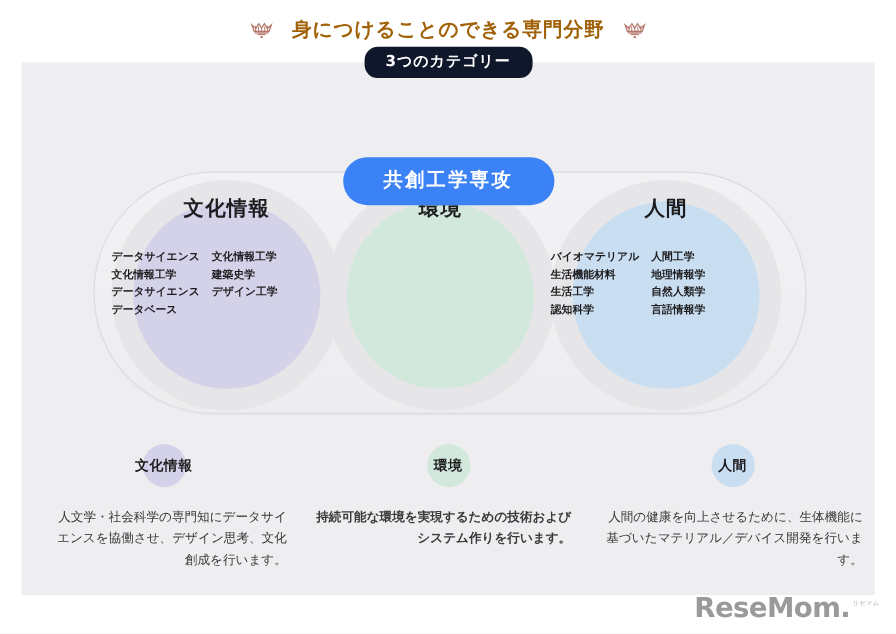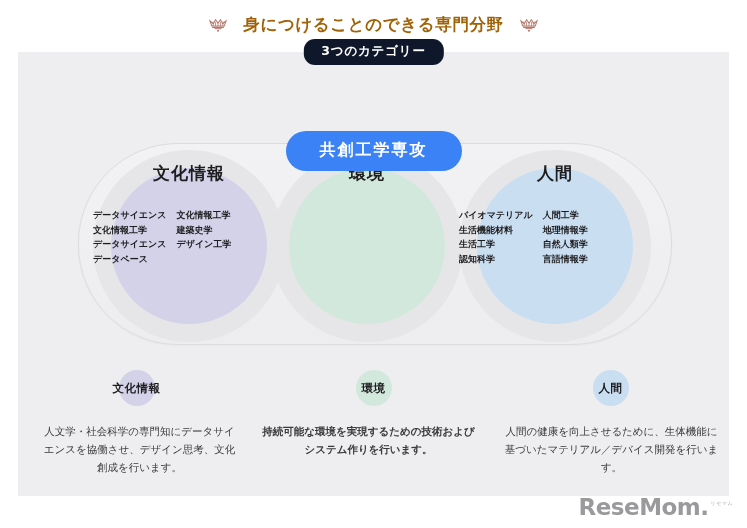--- a/index.html
+++ b/index.html
@@ -193,21 +193,21 @@
     color: #1d1d1f;
     white-space: nowrap;
     letter-spacing: 0.5px;
   }
   .desc-text {
     margin: 16px 0 0 0;
     padding: 0 16px 0 22px;
     font-size: 10.5px;
     line-height: 18px;
     color: #3a3a3c;
-    text-align: center;
+    text-align: right;
   }
   .desc-col.c1 .desc-text { padding: 0 16px 0 6px; font-weight: bold; }
   .desc-col.c2 .desc-text { padding: 0 10px 0 12px; }
 
   
   .watermark {
     position: absolute;
     right: 14px;
     bottom: 8px;
     display: flex;

